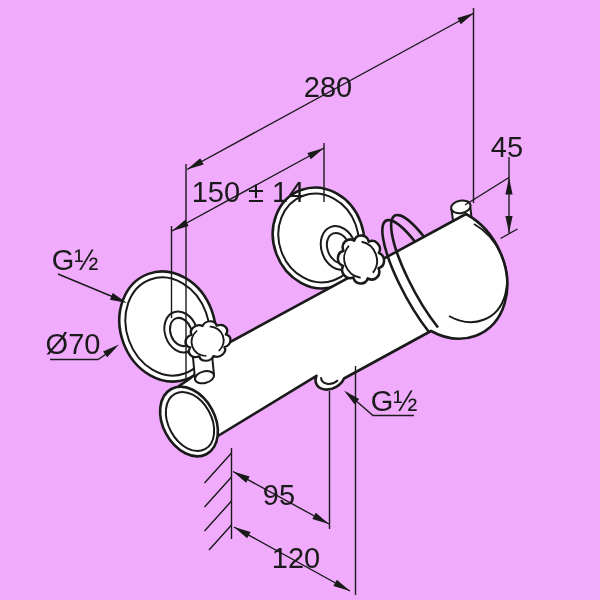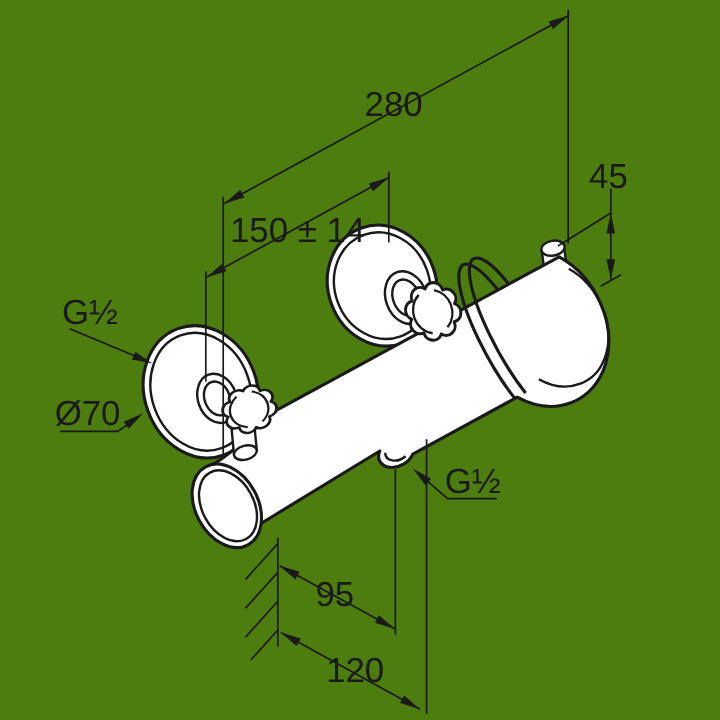--- a/index.html
+++ b/index.html
@@ -1,16 +1,16 @@
 <!DOCTYPE html>
 <html><head>
 <meta charset="utf-8">
 <style>
   html,body{margin:0;padding:0;background:#ffffff;}
-  #stage{position:relative;width:600px;height:600px;background:#4d7c0f;overflow:hidden;}
+  #stage{position:relative;width:600px;height:600px;background:#f0abfc;overflow:hidden;}
   svg{position:absolute;left:0;top:0;}
   .boldf{fill:#ffffff;stroke:#1a1a1a;stroke-width:2.6;stroke-linejoin:round;}
   .bold{fill:none;stroke:#1a1a1a;stroke-width:2.6;stroke-linejoin:round;}
   .medf{fill:#ffffff;stroke:#1a1a1a;stroke-width:2;}
   .med{fill:none;stroke:#1a1a1a;stroke-width:2;}
   .thin{fill:none;stroke:#1a1a1a;stroke-width:1.4;}
   .arw{fill:#1a1a1a;stroke:none;}
   text{font-family:"Liberation Sans",sans-serif;font-size:29px;fill:#1a1a1a;text-anchor:middle;}
 </style>
 </head>

